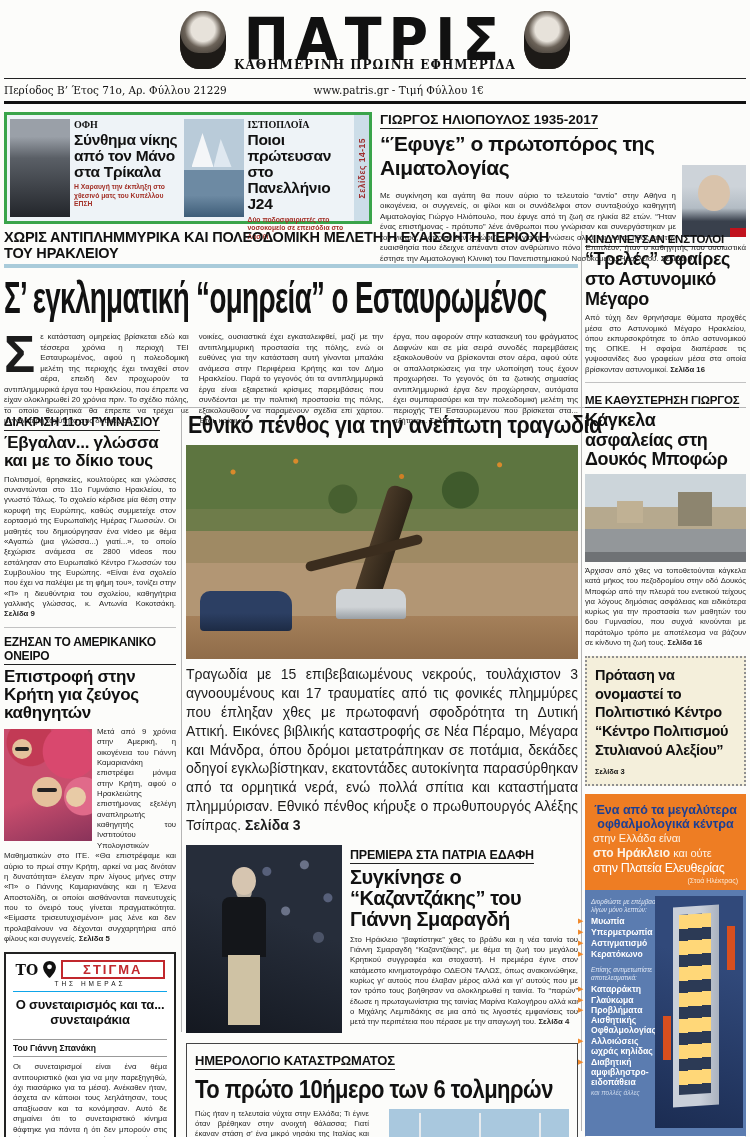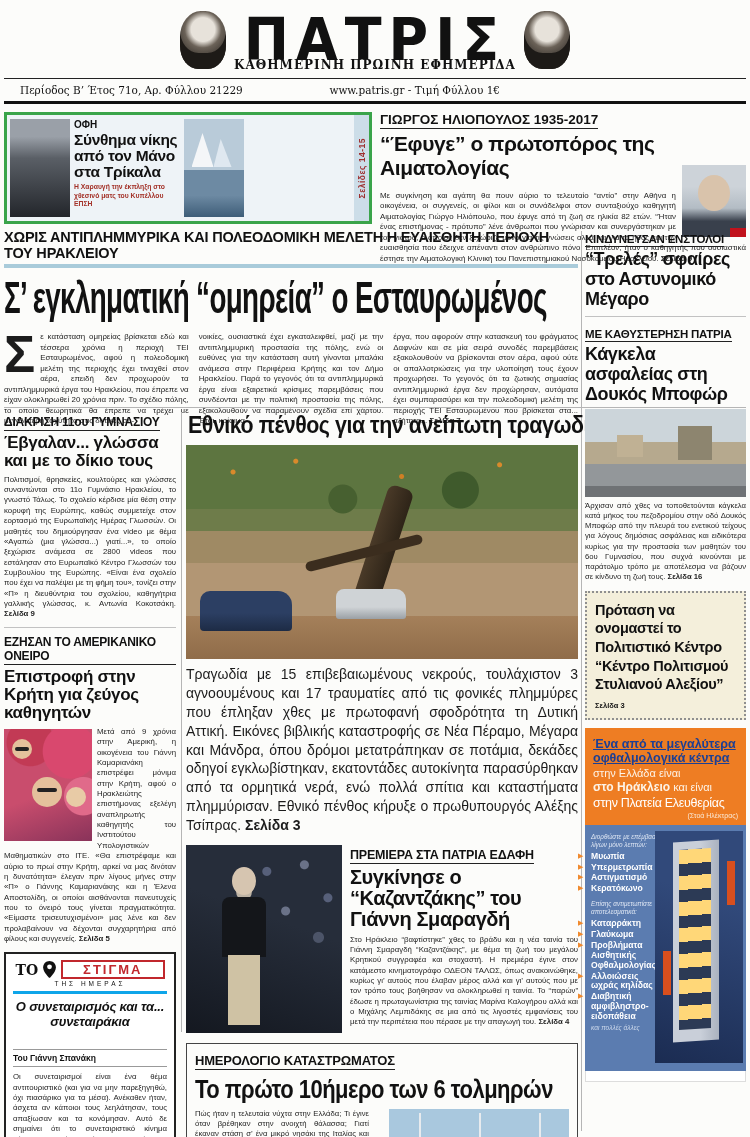--- a/index.html
+++ b/index.html
@@ -5,35 +5,35 @@
   * { margin:0; padding:0; box-sizing:border-box; }
   body { background:#888; font-family:"Liberation Sans","DejaVu Sans",sans-serif; }
   #page { position:relative; width:750px; height:1137px; background:#fcfcfa; color:#111; overflow:hidden; margin:0 auto; }
 
   
   .masthead { position:absolute; top:0; left:0; width:750px; height:80px; display:flex; align-items:center; justify-content:center; gap:18px; }
   .mast-title { font-family:"DejaVu Sans",sans-serif; font-weight:bold; font-size:54px; letter-spacing:7px; transform:scaleY(1.08); }
   .portrait { width:46px; height:58px; border-radius:45% 45% 40% 40%; background:radial-gradient(circle at 50% 32%, #e7e2da 0 26%, #6b6258 40%, #26221e 75%); box-shadow:inset 0 -16px 0 #1d1a17; }
   .mast-sub { position:absolute; top:58px; left:0; width:750px; text-align:center; font-family:"DejaVu Serif",serif; font-weight:bold; font-size:12px; letter-spacing:1px; }
   .infobar { position:absolute; top:78px; left:4px; width:742px; height:26px; border-top:1px solid #222; border-bottom:3px solid #111; display:flex; align-items:center; font-family:"DejaVu Serif",serif; font-size:10.5px; }
-  .infobar .left { width:240px;margin-left:16px; }
+  .infobar .left { width:240px; }
   .infobar .center { flex:1; text-align:center; font-weight:bold; font-size:13px; }
   .infobar .right { width:240px; text-align:right; }
 
   
   .green-box { position:absolute; top:112px; left:4px; width:368px; height:112px; border:3px solid #3aa44a; background:#eef3f7; display:flex; }
   .teaser { flex:1; display:flex; padding:4px 3px; gap:4px; }
   .t-photo { width:60px; height:98px; flex:none; }
   .photo-football { background:linear-gradient(180deg,#9aa0a8 0 18%, #5a5f66 40%, #23262b 100%); }
   .photo-sailing { background:linear-gradient(180deg,#b9cbd9 0 52%, #6d8aa3 52% 78%, #3e5d78 100%); position:relative; overflow:hidden; }
   .sail { position:absolute; background:#f4f6f8; }
   .sail1 { left:8px; top:14px; width:22px; height:34px; clip-path:polygon(50% 0,100% 100%,0 100%); }
   .sail2 { left:30px; top:20px; width:18px; height:28px; clip-path:polygon(40% 0,100% 100%,0 100%); background:#dfe8f0; }
   .t-text { flex:1; }
-  .t-kicker { font-weight:bold; font-size:10px; margin-bottom:2px; }
+  .t-kicker { font-weight:bold; font-size:10px; margin-bottom:2px;font-family:Liberation Serif, serif; }
   .t-head { font-weight:bold; font-size:15.5px; line-height:1.04; letter-spacing:-0.3px; margin-bottom:3px; }
   .t-sub { font-size:6.8px; line-height:1.25; color:#a33128; font-weight:bold; }
   .side-strip { flex:none; width:15px; background:#ccdde8; display:flex; align-items:center; justify-content:center; }
   .side-strip span { writing-mode:vertical-rl; transform:rotate(180deg); font-size:8.5px; font-weight:bold; color:#9e2f2f; letter-spacing:0.5px; }
 
   .obit { position:absolute; top:110px; left:380px; width:366px; height:114px; }
   .obit-kicker { display:inline-block; font-weight:bold; font-size:13.5px; border-bottom:1px solid #222; padding-bottom:1px; margin-bottom:3px; }
   .obit-head { font-weight:bold; font-size:21px; letter-spacing:-0.4px; margin-bottom:11px; }
   .obit-photo { float:right; width:64px; height:72px; margin:-26px 0 2px 6px; background:linear-gradient(180deg,#cdd3d9 0 30%, #b3bcc4 60%, #39404c 78%); position:relative; }
   .obit-photo .head { position:absolute; left:16px; top:10px; width:32px; height:36px; border-radius:50%; background:#d9c3ab; }
@@ -69,21 +69,21 @@
   .face.f2 { left:28px; top:48px; width:30px; height:30px; }
   .face.f3 { left:62px; top:58px; width:20px; height:20px; background:#e8cba6; }
   .shades { position:absolute; height:4px; background:#222; border-radius:2px; }
 
   
   .stigma { border:2px solid #222; padding:6px 7px; margin-top:8px; background:#fff; }
   .stigma-logo { display:flex; align-items:center; justify-content:center; gap:5px; margin-bottom:1px; }
   .stigma-to { font-family:"DejaVu Serif",serif; font-size:14px; font-weight:bold; }
   .stigma-main { color:#c1272d; border:2px solid #c1272d; padding:0 20px; font-weight:bold; font-size:13px; letter-spacing:2px; }
   .stigma-sub { text-align:center; font-size:6.5px; letter-spacing:3px; margin-bottom:4px; }
-  .stigma-head { font-weight:bold; font-size:13px; text-align:center; border-top:3px solid #0ea5e9; padding-top:5px; margin-bottom:20px; letter-spacing:-0.2px;font-style:italic; }
+  .stigma-head { font-weight:bold; font-size:13px; text-align:center; border-top:1px solid #0ea5e9; padding-top:5px; margin-bottom:12px; letter-spacing:-0.2px; }
   .stigma-by { font-weight:bold; font-size:8.5px; border-top:1px solid #999; border-bottom:1px solid #999; padding:3px 0; margin-bottom:5px; }
   .pin-icon { width:13px; height:17px; display:inline-block; }
 
   
   .center { position:absolute; top:410px; left:186px; width:392px; }
   .mourn-head { font-weight:bold; font-size:23px; letter-spacing:-0.5px; white-space:nowrap; transform:scaleX(0.93); transform-origin:left; margin:2px 0 6px 2px; }
   .photo-flood { width:392px; height:214px; position:relative; overflow:hidden;
      background:linear-gradient(180deg,#5d7540 0 30%, #6e7c4a 30% 40%, #9f8a64 40% 55%, #b29674 55% 100%); }
   .foliage { position:absolute; left:0; top:0; width:100%; height:42%;
      background:radial-gradient(circle at 12% 30%, #d98a2b 0 2px, transparent 3px),
@@ -135,21 +135,21 @@
   .b1 { left:58%; top:20%; width:34px; height:34px; background:#8d856f; }
   .b2 { left:20%; top:30%; width:26px; height:22px; background:#c0b194; }
   .walledge { position:absolute; left:0; bottom:0; width:100%; height:12%; background:#6f7275; }
 
   .proposal { margin:8px 0; border:2px dotted #8f8f8f; background:#f4efdb; padding:8px 8px 6px; }
   .proposal-text { font-weight:bold; font-size:14.5px; line-height:1.22; letter-spacing:-0.3px; }
   .proposal .pref { font-size:7.5px; }
 
   .ad { margin-top:2px; }
   .ad-orange { background:#ee7d23; padding:9px 8px 6px; }
-  .ad-o1 { color:#1c3f94; font-weight:bold; font-size:12.5px; line-height:1.15; text-align:left;text-decoration:underline; }
+  .ad-o1 { color:#1c3f94; font-weight:bold; font-size:12.5px; line-height:1.15; text-align:center; }
   .ad-o3 { color:#fdf3e7; font-size:11px; line-height:1.3; }
   .ad-o3 b { font-size:12px; }
   .ad-o5 { color:#fff; font-weight:normal; font-size:12.5px; letter-spacing:-0.3px; }
   .ad-o6 { color:#fbe8d4; font-size:7px; text-align:right; margin-top:2px; }
   .ad-blue { background:#5b7cb0; position:relative; height:246px; padding:8px 6px; color:#fff; }
   .ad-intro { font-style:italic; font-size:6.4px; color:#dfe7f4; line-height:1.25; width:70px; margin-bottom:3px; }
   .ad-li-row { position:relative; width:70px; margin-bottom:1px; }
   .ad-li { font-weight:bold; font-size:8.6px; line-height:1.15; display:block; }
   .arrow-icon { position:absolute; left:-13px; top:0; color:#f08a2e; font-size:7px; }
   .ad-more { font-style:italic; font-size:6.6px; color:#cdd9ec; margin-top:2px; }
@@ -184,20 +184,25 @@
         <div class="t-kicker">ΟΦΗ</div>
         <div class="t-head">Σύνθημα νίκης από τον Μάνο στα Τρίκαλα</div>
         <div class="t-sub">Η Χαραυγή την έκπληξη στο χθεσινό ματς του Κυπέλλου ΕΠΣΗ</div>
       </div>
     </div>
     <div class="teaser">
       <div class="t-photo photo-sailing">
         <div class="sail sail1"></div>
         <div class="sail sail2"></div>
       </div>
+      <div class="t-text">
+        <div class="t-kicker">ΙΣΤΙΟΠΛΟΪΑ</div>
+        <div class="t-head">Ποιοι πρώτευσαν στο Πανελλήνιο J24</div>
+        <div class="t-sub">Δύο ποδοσφαιριστές στο νοσοκομείο σε επεισόδια στο Λασίθι</div>
+      </div>
     </div>
     <div class="side-strip">
       <span>Σελίδες 14-15</span>
     </div>
   </div>
 
   <div class="obit">
     <span class="obit-kicker">ΓΙΩΡΓΟΣ ΗΛΙΟΠΟΥΛΟΣ 1935-2017</span>
     <div class="obit-head">“Έφυγε” ο πρωτοπόρος της Αιματολογίας</div>
     <div class="obit-photo">
@@ -303,44 +308,45 @@
           <div class="crew" style="left:154px;background:#33404c"></div>
         </div>
       </div>
     </div>
   </div>
 
   <div class="rail">
     <div>
       <span class="kicker-u">ΚΙΝΔΥΝΕΥΣΑΝ ΕΝΣΤΟΛΟΙ</span>
       <div class="rail-head">“Τρελές” σφαίρες στο Αστυνομικό Μέγαρο</div>
+      <p class="body-s"><span>Από τύχη δεν θρηνήσαμε θύματα προχθές μέσα στο Αστυνομικό Μέγαρο Ηρακλείου, όπου εκπυρσοκρότησε το όπλο αστυνομικού της ΟΠΚΕ. Η σφαίρα διαπέρασε τις γυψοσανίδες δυο γραφείων μέσα στα οποία βρίσκονταν αστυνομικοί.</span> <b class="pref">Σελίδα 16</b></p>
     </div>
     <hr class="story-sep">
     <div>
-      <span class="kicker-u">ΜΕ ΚΑΘΥΣΤΕΡΗΣΗ ΠΑΤΡΙΑ</span>
+      <span class="kicker-u">ΜΕ ΚΑΘΥΣΤΕΡΗΣΗ ΓΙΩΡΓΟΣ</span>
       <div class="rail-head">Κάγκελα ασφαλείας στη Δουκός Μποφώρ</div>
       <div class="photo-street">
         <div class="bldg b1"></div>
         <div class="bldg b2"></div>
         <div class="walledge"></div>
       </div>
       <p class="body-s"><span>Άρχισαν από χθες να τοποθετούνται κάγκελα κατά μήκος του πεζοδρομίου στην οδό Δουκός Μποφώρ από την πλευρά του ενετικού τείχους για λόγους δημόσιας ασφάλειας και ειδικότερα κυρίως για την προστασία των μαθητών του 6ου Γυμνασίου, που συχνά κινούνται με παράτολμο τρόπο με αποτέλεσμα να βάζουν σε κίνδυνο τη ζωή τους.</span> <b class="pref">Σελίδα 16</b></p>
     </div>
 
     <div class="proposal">
       <span class="proposal-text">Πρόταση να ονομαστεί το Πολιτιστικό Κέντρο “Κέντρο Πολιτισμού Στυλιανού Αλεξίου”</span>
       <b class="pref" style="font-size:7.5px">Σελίδα 3</b>
     </div>
 
     <div class="ad">
       <div class="ad-orange">
         <div class="ad-o1">Ένα από τα μεγαλύτερα</div>
         <div class="ad-o1">οφθαλμολογικά κέντρα</div>
         <div class="ad-o3">στην Ελλάδα είναι</div>
-        <div class="ad-o3"><b>στο Ηράκλειο</b><span> και είναι</span></div>
+        <div class="ad-o3"><b>στο Ηράκλειο</b><span> και ούτε</span></div>
         <div class="ad-o5">στην Πλατεία Ελευθερίας</div>
         <div class="ad-o6">(Στοά Ηλέκτρας)</div>
       </div>
       <div class="ad-blue">
         <div class="ad-intro">Διορθώστε με επέμβαση λίγων μόνο λεπτών:</div>
         <div class="ad-li-row">
             <span class="arrow-icon">▶</span>
             <span class="ad-li">Μυωπία</span>
           </div>
         <div class="ad-li-row">

